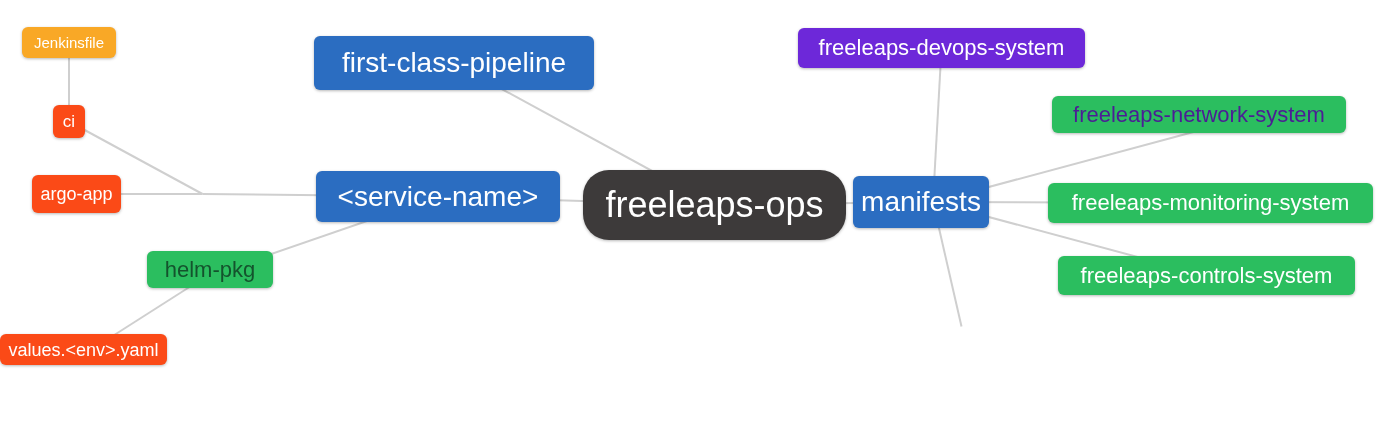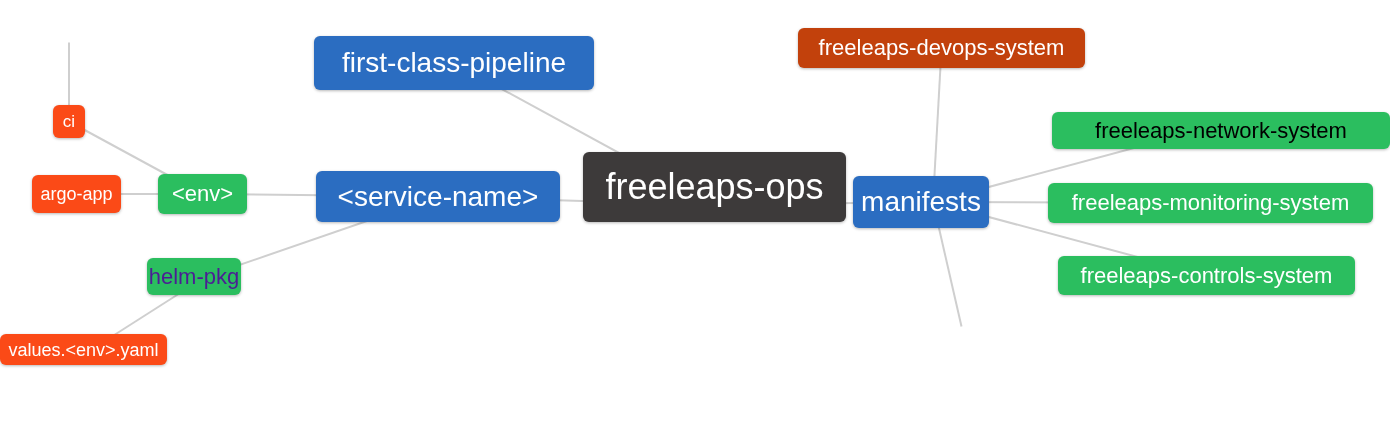--- a/index.html
+++ b/index.html
@@ -49,26 +49,26 @@
       <line x1="91.5" y1="349.5" x2="206" y2="276.5" stroke="#CFCFCF" stroke-width="2"></line>
       <line x1="454" y1="63" x2="714.5" y2="205" stroke="#CFCFCF" stroke-width="2"></line>
       <line x1="438" y1="196.5" x2="714.5" y2="205" stroke="#CFCFCF" stroke-width="2"></line>
       <line x1="714.5" y1="205" x2="933" y2="202" stroke="#CFCFCF" stroke-width="2"></line>
       <line x1="933" y1="202" x2="941.5" y2="48" stroke="#CFCFCF" stroke-width="2"></line>
       <line x1="933" y1="202" x2="1199" y2="130.5" stroke="#CFCFCF" stroke-width="2"></line>
       <line x1="933" y1="202" x2="1210.5" y2="203" stroke="#CFCFCF" stroke-width="2"></line>
       <line x1="933" y1="202" x2="1206.5" y2="275.5" stroke="#CFCFCF" stroke-width="2"></line>
       <line x1="933" y1="202" x2="961.5" y2="326.5" stroke="#CFCFCF" stroke-width="2"></line>
     </svg>
+<div class="node" style="left: 22px; top: 27px; width: 94px; height: 31px; font-size: 15px; background: rgb(249, 168, 38); color: rgb(255, 255, 255);">Jenkinsfile</div>
     <div class="node" style="left: 53px; top: 105px; width: 32px; height: 33px; font-size: 17px; background: rgb(251, 74, 23); color: rgb(255, 255, 255);">ci</div>
     <div class="node" style="left: 32px; top: 175px; width: 89px; height: 38px; font-size: 18px; background: rgb(251, 74, 23); color: rgb(255, 255, 255);">argo-app</div>
-    <div class="node" style="left: 158px; top: 174px; width: 89px; height: 40px; font-size: 22px; background: rgb(43, 190, 95); color: rgb(255, 255, 255);">&lt;env&gt;</div>
     <div class="node" style="left: 314px; top: 36px; width: 280px; height: 54px; font-size: 28px; background: rgb(43, 109, 193); color: rgb(255, 255, 255); text-align: center;">first-class-pipeline</div>
     <div class="node" style="left: 316px; top: 171px; width: 244px; height: 51px; font-size: 28px; background: rgb(43, 109, 193); color: rgb(255, 255, 255);">&lt;service-name&gt;</div>
-    <div class="node" style="left: 147px; top: 258px; width: 94px; height: 37px; font-size: 22px; background: rgb(43, 190, 95); color: #4c1d95;">helm-pkg</div>
+    <div class="node" style="left: 147px; top: 251px; width: 126px; height: 37px; font-size: 22px; background: rgb(43, 190, 95); color: #14532d;">helm-pkg</div>
     <div class="node" style="left: 0; top: 334px; width: 167px; height: 31px; font-size: 18px; background: rgb(251, 74, 23); color: rgb(255, 255, 255);">values.&lt;env&gt;.yaml</div>
-    <div class="node" style="left: 583px; top: 152px; width: 263px; height: 70px; font-size: 36px; background: rgb(61, 58, 58); color: rgb(255, 255, 255);">freeleaps-ops</div>
+    <div class="node" style="left: 583px; top: 170px; width: 263px; height: 70px; font-size: 36px; background: rgb(61, 58, 58); color: rgb(255, 255, 255); border-radius: 26px;">freeleaps-ops</div>
     <div class="node" style="left: 853px; top: 176px; width: 136px; height: 52px; font-size: 28px; background: rgb(43, 109, 193); color: rgb(255, 255, 255);">manifests</div>
-    <div class="node" style="left: 798px; top: 28px; width: 287px; height: 40px; font-size: 22px; background: #c2410c; color: rgb(255, 255, 255);">freeleaps-devops-system</div>
-    <div class="node" style="left: 1052px; top: 112px; width: 338px; height: 37px; font-size: 22px; background: rgb(43, 190, 95); color: #000000;">freeleaps-network-system</div>
+    <div class="node" style="left: 798px; top: 28px; width: 287px; height: 40px; font-size: 22px; background: #6d28d9; color: rgb(255, 255, 255);">freeleaps-devops-system</div>
+    <div class="node" style="left: 1052px; top: 96px; width: 294px; height: 37px; font-size: 22px; background: rgb(43, 190, 95); color: #4c1d95;">freeleaps-network-system</div>
     <div class="node" style="left: 1048px; top: 183px; width: 325px; height: 40px; font-size: 22px; background: rgb(43, 190, 95); color: rgb(255, 255, 255); text-align: center;">freeleaps-monitoring-system</div>
     <div class="node" style="left: 1058px; top: 256px; width: 297px; height: 39px; font-size: 22px; background: rgb(43, 190, 95); color: rgb(255, 255, 255);">freeleaps-controls-system</div>
   </div>
 
 </body></html>

